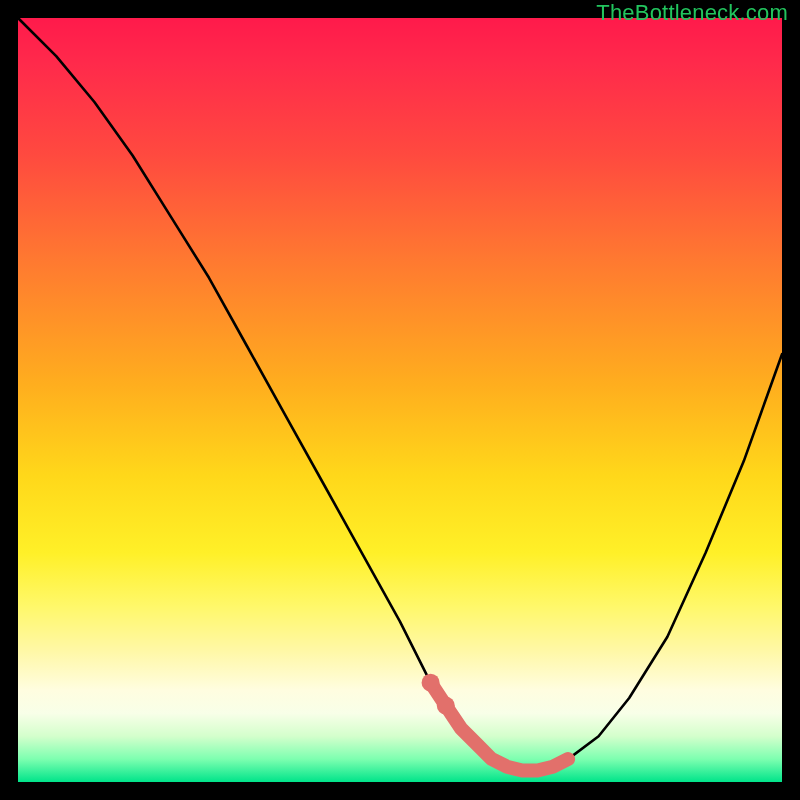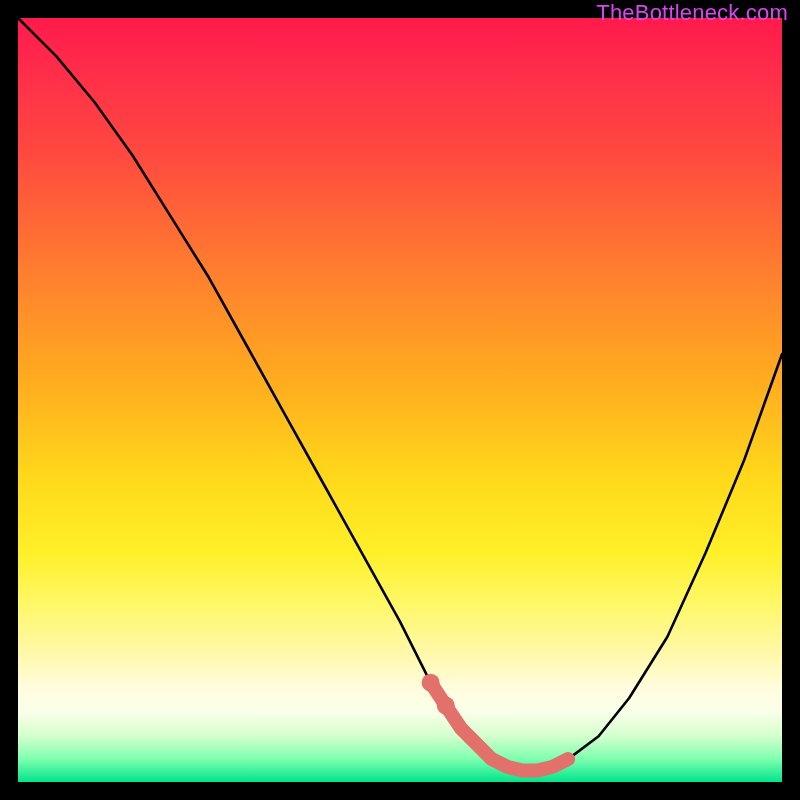--- a/index.html
+++ b/index.html
@@ -41,21 +41,21 @@
       #f8ffe8 91%,
       #d4ffcc 94%,
       #7dffb0 97%,
       #00e48a 100%
     );
   }
   .watermark {
     position: absolute;
     top: 0px;
     right: 12px;
-    color: #d946ef;
+    color: #22c55e;
     font-size: 22px;
     letter-spacing: 0.2px;
     user-select: none;
   }
   svg.curve {
     position: absolute;
     left: 0;
     top: 0;
     width: 764px;
     height: 764px;

